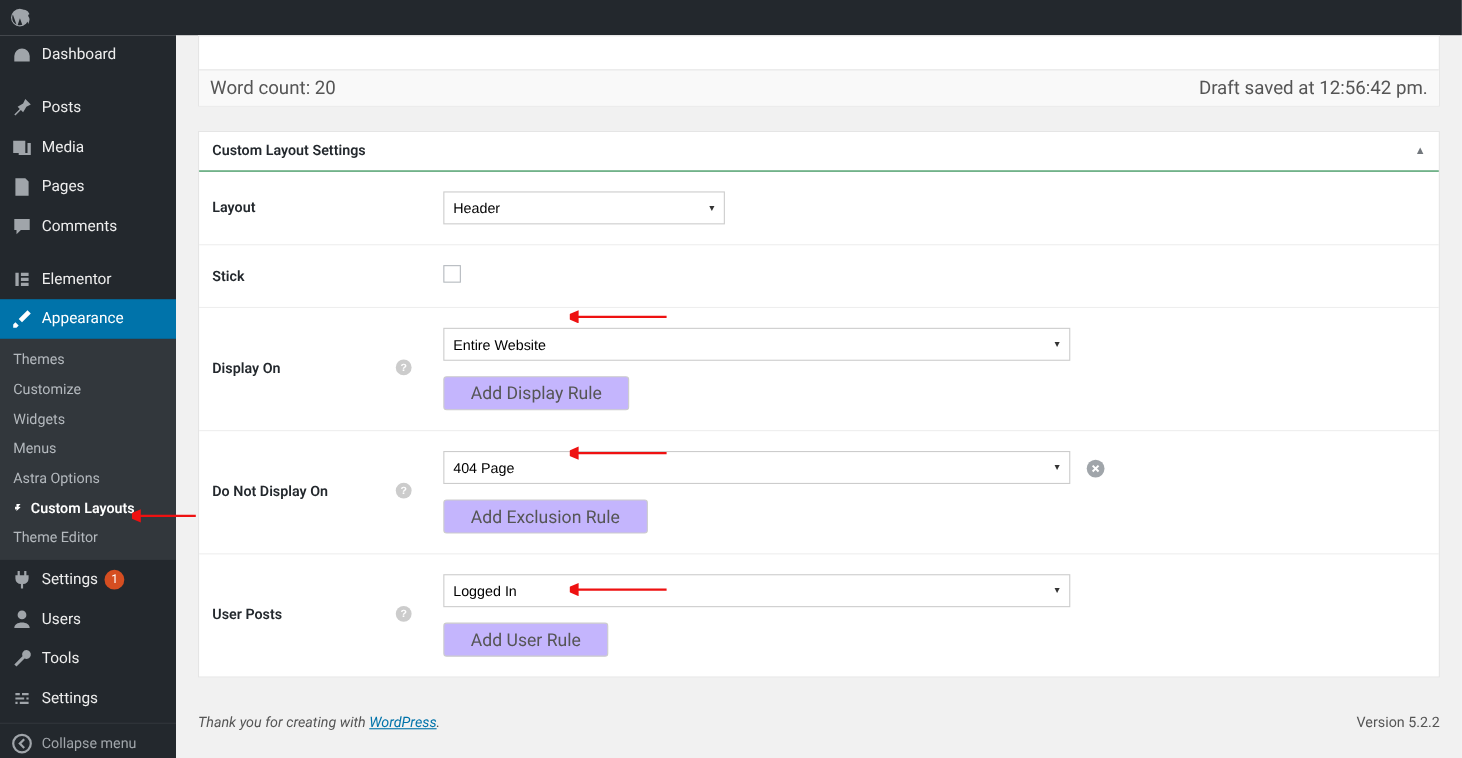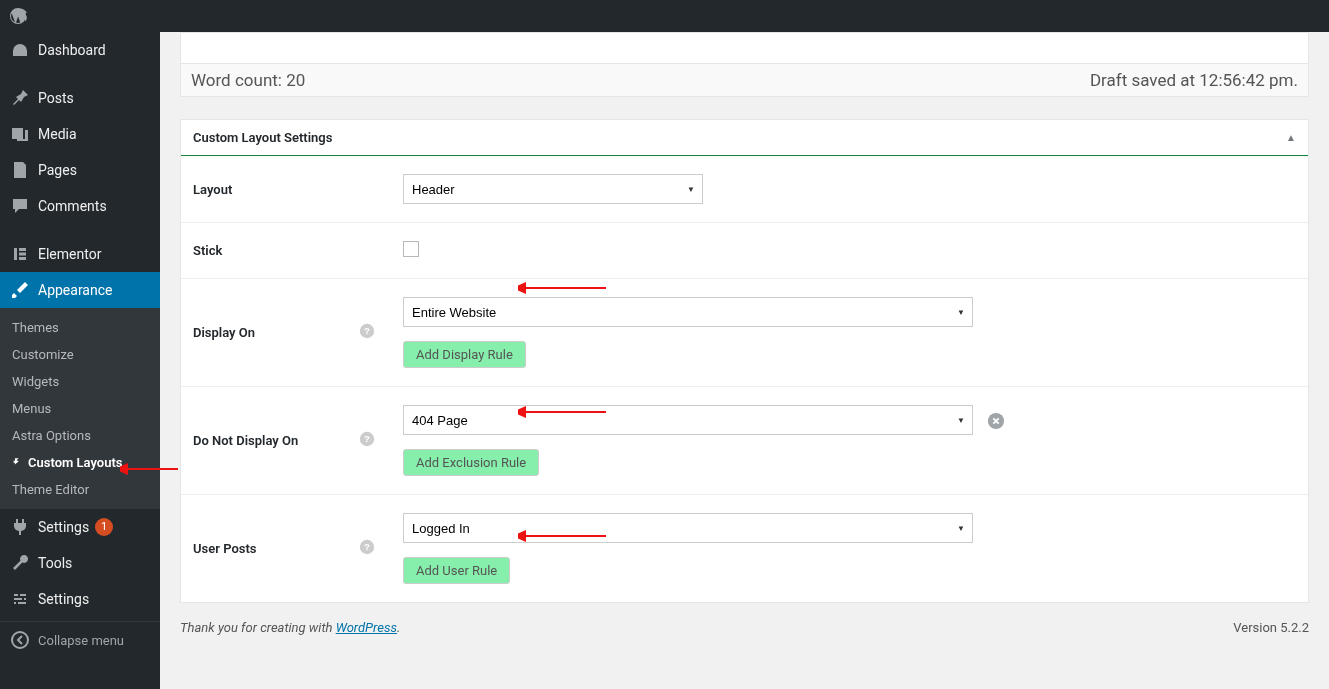--- a/index.html
+++ b/index.html
@@ -25,30 +25,30 @@
 .editor-panel .space { height: 30px; }
 .editor-footer { border-top:1px solid #e5e5e5; background:#f9f9f9; display:flex; justify-content:space-between; padding:6px 10px; font-size:17px; color:#555;}
 .settings-panel { background:#fff; border:1px solid #e5e5e5; margin-top:22px; }
 .panel-header { display:flex; justify-content:space-between; align-items:center; padding:10px 12px; border-bottom:1px solid #15803d; font-weight:600; color:#23282d;}
 .panel-header .toggle { color:#72777c; font-size:10px; cursor:pointer;}
 .field-row { display:flex; border-bottom:1px solid #eee; padding:0;}
 .field-row:last-child { border-bottom:none;}
 .field-label { width:208px; padding:20px 10px 20px 12px; font-weight:600; color:#23282d; display:flex; align-items:center; justify-content:space-between;}
 .field-label .help { color:#ccc; font-size:14px; margin-right:4px;}
 .field-control { flex:1; padding:18px 12px 18px 14px; }
-.select-box { width:300px; height:30px; border:1px solid #ccc; padding:0 24px 0 8px; font-size:13px; background:#fff; position:relative; appearance:none; -webkit-appearance:none; }
+.select-box { width:256px; height:30px; border:1px solid #ccc; padding:0 24px 0 8px; font-size:13px; background:#fff; position:relative; appearance:none; -webkit-appearance:none; }
 .select-wrap { position:relative; display:inline-block; }
 .select-wrap::after { content:"▼"; position:absolute; right:8px; top:50%; transform:translateY(-50%); font-size:8px; color:#333; pointer-events:none;}
 .select-wide { width:570px; }
-.btn { display:inline-block; padding:5px 12px; border:1px solid #ccc; background:#86efac; color:#555; border-radius:3px; font-size:13px; cursor:pointer; margin-top:14px;}
+.btn { display:inline-block; padding:5px 24px; border:1px solid #ccc; background:#c4b5fd; color:#555; border-radius:3px; font-size:16px; cursor:pointer; margin-top:14px;}
 .checkbox { width:16px; height:16px; border:1px solid #b4b9be; background:#fff; display:inline-block;}
 .remove-icn { display:inline-flex; width:20px; height:20px; color:#a0a5aa; margin-left:10px; vertical-align:middle; cursor:pointer; align-items:center; justify-content:center;}
 .remove-icn svg { width:18px; height:18px; }
 .arrow-annot { position:absolute; pointer-events:none; }
-.footer-note { margin-top:17px; color:#555; font-style:italic; display:flex; justify-content:space-between; align-items:flex-end;}
+.footer-note { margin-top:34px; color:#555; font-style:italic; display:flex; justify-content:space-between; align-items:flex-end;}
 .footer-note a { color:#0073aa; text-decoration:underline;}
 .version { font-style:normal; color:#555; font-size:13px;}
 </style>
 </head>
 <body>
 
 <div class="topbar">
   <span class="wp-logo">
     <svg viewBox="0 0 20 20">
         <path fill="currentColor" d="M10 2a8 8 0 100 16 8 8 0 000-16zm-6.9 8c0-.98.21-1.9.58-2.74l3.29 9.02A6.9 6.9 0 013.1 10zm6.9 6.9c-.68 0-1.33-.1-1.95-.28l2.07-6.02 2.12 5.81c.1.03.3.06.3.09-.78.26-1.62.4-2.48.4zm.95-10.13c.41-.2.79-.3.79-.03 0 .02.39-.3.39-.05 0 .38-.24.41-.5.43l-.16.01c-.24.02-.47.06-.47.06L13.17 16l1.38-4.13-1-2.68c-.33-.02-.65-.05-.65-.05-.33-.02-.29-.52.04-.5 0 0 1.02.08 1.6.08.61 0 1.64-.08 1.64-.08.33-.2.37.46.04.5 0 0-.34.04-.7.05l2.22 6.61.65-2.03c.3-.92.47-1.63.47-2.21 0-.85-.3-1.43-.56-1.89-.35-.56-.67-1.04-.67-1.6 0-.63.48-1.22 1.15-1.22h.09A6.88 6.88 0 0010 3.1c-2.4 0-4.52 1.23-5.75 3.1h.44c.67 0 1.7-.08 1.7-.08.35-.2.39.48.05.5 0 0-.35.04-.73.06l2.33 6.93 1.4-4.2-.5-1.4z"></path>
@@ -135,20 +135,28 @@
           <svg viewBox="0 0 20 20">
             <path d="M6 2h2v4h4V2h2v4h2v3a5 5 0 01-5 5v4H9v-4a5 5 0 01-5-5V6h2V2z"></path>
           </svg>
         </span>
       <span>Settings</span>
       <span class="badge-num">1</span>
     </div>
     <div class="menu-item">
       <span class="mi-icon">
           <svg viewBox="0 0 20 20">
+            <path d="M10 10a4 4 0 100-8 4 4 0 000 8zm-7 8c0-3 3-5 7-5s7 2 7 5H3z"></path>
+          </svg>
+        </span>
+      <span>Users</span>
+    </div>
+    <div class="menu-item">
+      <span class="mi-icon">
+          <svg viewBox="0 0 20 20">
             <path d="M14 2a4 4 0 00-3.6 5.7L3 15l2 2 7.3-7.4A4 4 0 1014 2z"></path>
           </svg>
         </span>
       <span>Tools</span>
     </div>
     <div class="menu-item">
       <span class="mi-icon">
           <svg viewBox="0 0 20 20">
             <path d="M4 5h4v2H4V5zm6 0h6v2h-6V5zM4 9h8v2H4V9zm10 0h2v2h-2V9zM4 13h2v2H4v-2zm4 0h8v2H8v-2z"></path>
           </svg>

